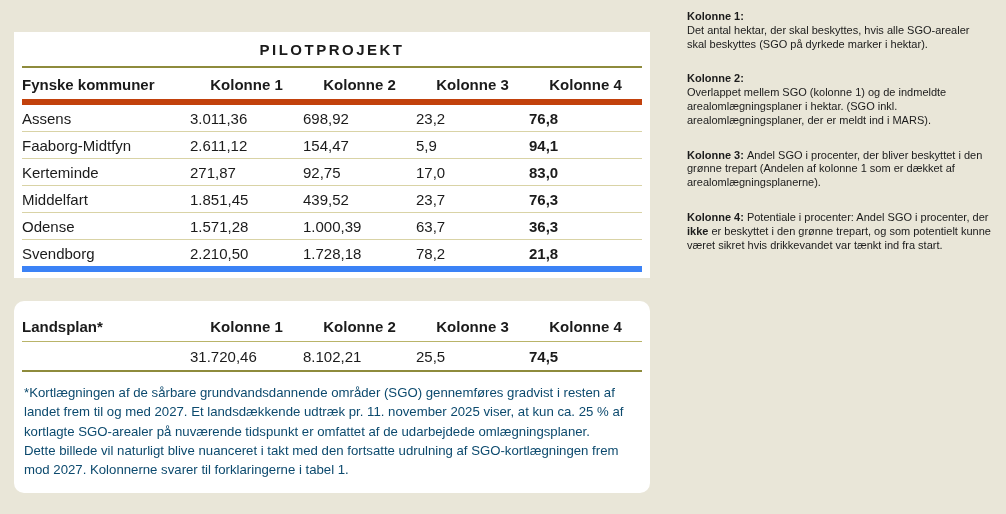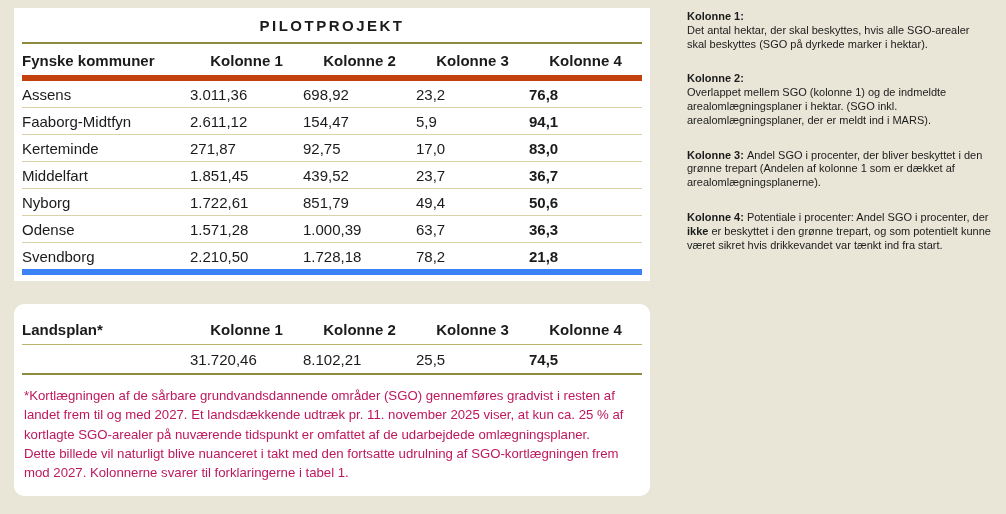--- a/index.html
+++ b/index.html
@@ -6,21 +6,21 @@
   html, body { width: 1006px; height: 514px; }
   body {
     background: #e9e6d8;
     font-family: "Liberation Sans", sans-serif;
     color: #1b1b1b;
     overflow: hidden;
   }
   .stage { display: flex; width: 1006px; height: 514px; }
 
   
-  .left-col { width: 650px; flex: none; padding: 8px 0 10px 14px; }
+  .left-col { width: 650px; flex: none; padding: 8px 0 10px 14px; margin-top: 24px; }
   .panel { background: #ffffff; width: 636px; padding: 0 8px; }
 
   .panel-title {
     text-align: center;
     font-weight: 700;
     font-size: 15px;
     letter-spacing: 2.5px;
     padding: 9px 0 8px 0;
     border-bottom: 2px solid #8e8b3c;
   }
@@ -39,21 +39,21 @@
   .panel-pilot { padding-bottom: 6px; }
 
   .panel-lands { margin-top: 23px; padding-bottom: 8px; border-radius: 10px; }
   .lands-table thead th { padding: 17px 0 6px 0; border-bottom: 1px solid #b9b469; }
   .lands-table tbody td { padding: 6px 0 5px 0; border-bottom: 2px solid #8e8b3c; }
 
   .footnote { padding: 11px 2px 6px 2px; }
   .footnote p {
     font-size: 13.2px;
     line-height: 1.46;
-    color: #be185d;
+    color: #0c4a6e;
   }
 
   
   .sidebar { margin-left: 37px; width: 305px; padding-top: 10px; }
   .note { margin-bottom: 21px; font-size: 11px; line-height: 1.255; }
   .note-head { font-weight: 700; }
   .note-head-inline { font-weight: 700; }
   .bold-word { font-weight: 700; }
 </style>
 </head>
@@ -102,28 +102,21 @@
             <td>271,87</td>
             <td>92,75</td>
             <td>17,0</td>
             <td class="k4">83,0</td>
           </tr>
           <tr>
             <td>Middelfart</td>
             <td>1.851,45</td>
             <td>439,52</td>
             <td>23,7</td>
-            <td class="k4">36,7</td>
-          </tr>
-          <tr>
-            <td>Nyborg</td>
-            <td>1.722,61</td>
-            <td>851,79</td>
-            <td>49,4</td>
-            <td class="k4">50,6</td>
+            <td class="k4">76,3</td>
           </tr>
           <tr>
             <td>Odense</td>
             <td>1.571,28</td>
             <td>1.000,39</td>
             <td>63,7</td>
             <td class="k4">36,3</td>
           </tr>
           <tr>
             <td>Svendborg</td>

